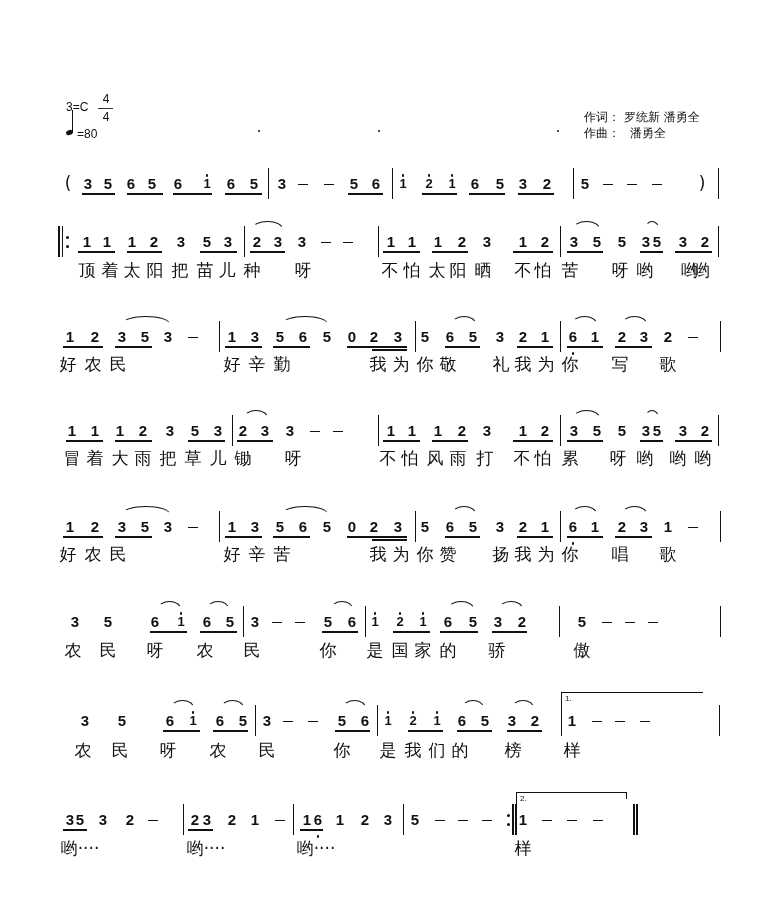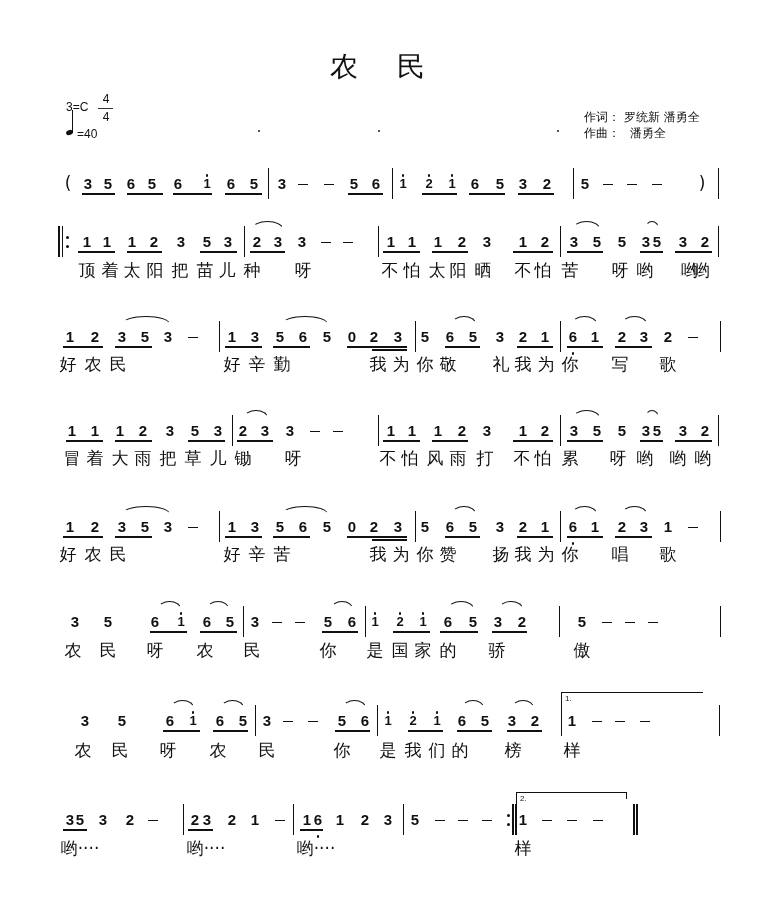--- a/index.html
+++ b/index.html
@@ -56,32 +56,31 @@
   }
   .ly.tight { letter-spacing: -5px; }
   .volta { box-sizing: border-box; border-top: 1.2px solid #111; border-left: 1.2px solid #111; }
   .vhook { width: 1.2px; height: 7px; background: #111; }
   .vlabel { font-size: 8px; line-height: 9px; font-family: "Liberation Sans", sans-serif; }
 </style>
 </head>
 <body>
 
 <div id="page">
-  <div class="title">农 民</div>
 
   <div class="key">3=C</div>
   <div class="ts ts-num">4</div>
   <div class="ts-line"></div>
   <div class="ts ts-den">4</div>
 
   <div>
     <div class="tempo-stem"></div>
     <div class="tempo-head"></div>
   </div>
-  <div class="tempo-val">=40</div>
+  <div class="tempo-val">=80</div>
 
   <div class="credit c1l">作词：</div>
   <div class="credit c1v">罗统新  潘勇全</div>
   <div class="credit c2l">作曲：</div>
   <div class="credit c2v">潘勇全</div>
 
   <div class="speck" style="left:258px;top:130px"></div>
   <div class="speck" style="left:378px;top:130px"></div>
   <div class="speck" style="left:557px;top:130px"></div>
 

